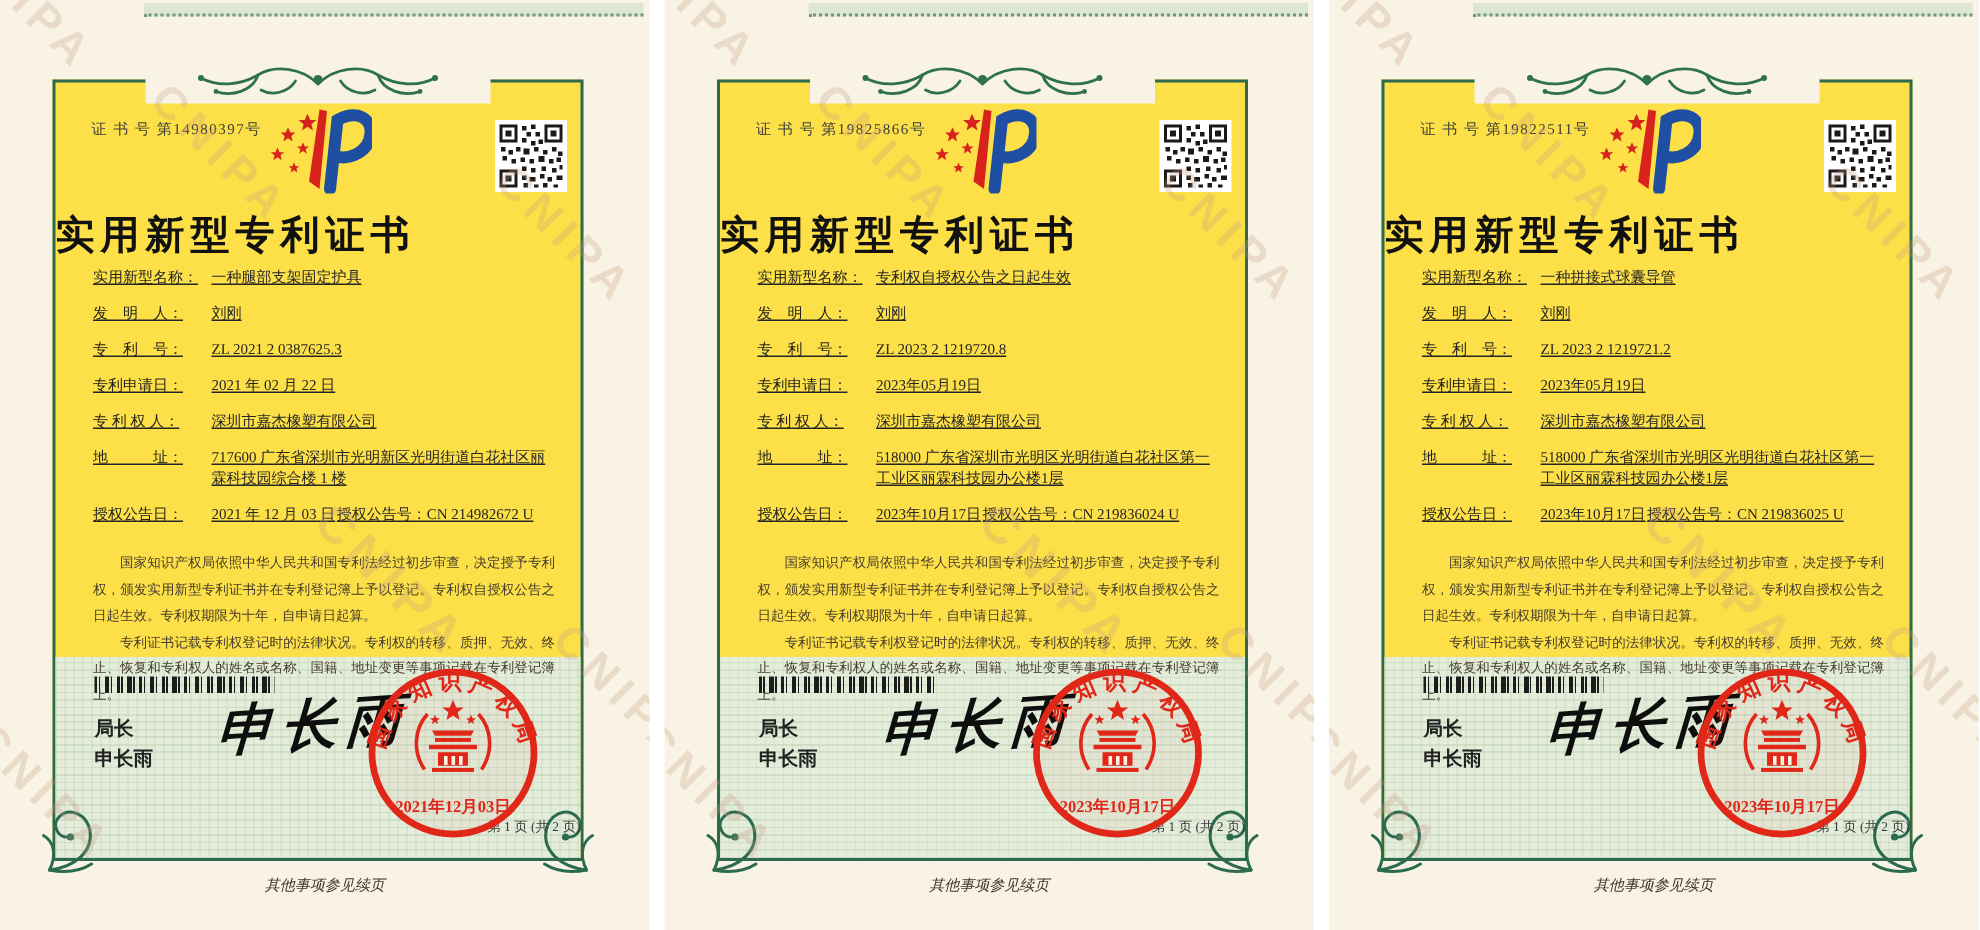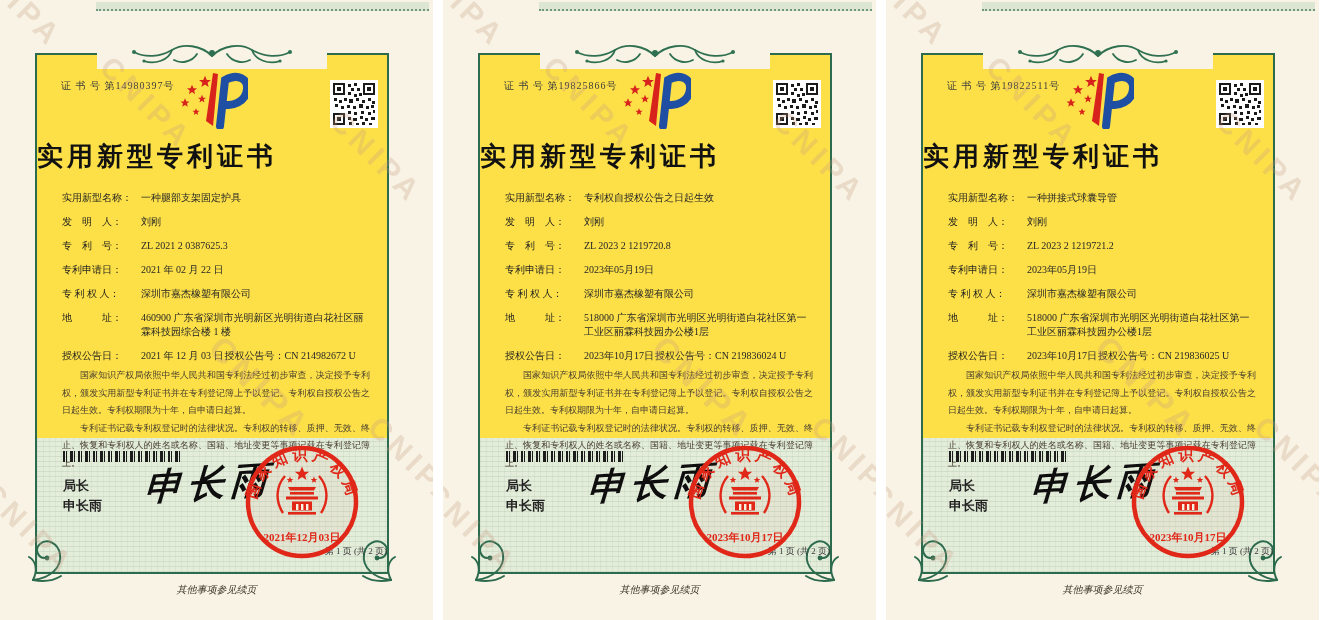--- a/index.html
+++ b/index.html
@@ -38,21 +38,21 @@
   .corner.cl { left:-10px; bottom:-12px; }
   .corner.cr { right:-10px; bottom:-12px; transform:scaleX(-1); }
 
   .cert-no { position:absolute; left:24px; top:24px; font-size:10px; letter-spacing:1px; color:#3c3c3c; z-index:4; }
   .logo { position:absolute; left:50%; transform:translateX(-50%); top:16px; z-index:4; }
   .qr { position:absolute; right:9px; top:25px; width:48px; height:48px; background:#ffffff; padding:2px; z-index:4; }
 
   .title { position:absolute; top:84px; left:0; width:100%; text-align:left;
            font-size:26px; font-weight:700; letter-spacing:4px; color:#111111; z-index:4; }
 
-  .fields { position:absolute; left:25px; right:17px; top:136px; font-size:10px; color:#262626; z-index:4; }
+  .fields { position:absolute; left:25px; right:17px; top:124px; font-size:10px; color:#262626; z-index:4;text-decoration:underline; }
   .row { display:flex; margin-bottom:10px; line-height:14px; }
   .lab { flex:0 0 79px; white-space:pre; color:#1f1f1f; }
   .val { flex:1; }
   .grant { display:flex; white-space:nowrap;align-items:center; }
   .grant .pair2 { margin-left:1px; }
 
   .bodytext { position:absolute; left:25px; right:17px; top:312px; font-size:9px;
               line-height:1.95; color:#463c2e; text-align:justify; z-index:4; }
   .bodytext p { text-indent:2em; }
 
@@ -227,21 +227,21 @@
         <div class="row">
           <span class="lab">专利申请日：</span>
           <span class="val">2021 年 02 月 22 日</span>
         </div>
         <div class="row">
           <span class="lab">专 利 权 人：</span>
           <span class="val">深圳市嘉杰橡塑有限公司</span>
         </div>
         <div class="row">
           <span class="lab">地　　　址：</span>
-          <span class="val">460900 广东省深圳市光明新区光明街道白花社区丽霖科技园综合楼 1 楼</span>
+          <span class="val">717600 广东省深圳市光明新区光明街道白花社区丽霖科技园综合楼 1 楼</span>
         </div>
         <div class="row grant">
           <span class="lab">授权公告日：</span>
           <span>2021 年 12 月 03 日</span>
           <span class="pair2">授权公告号：</span>
           <span>CN 214982672 U</span>
         </div>
       </div>
 
       <div class="bodytext">

